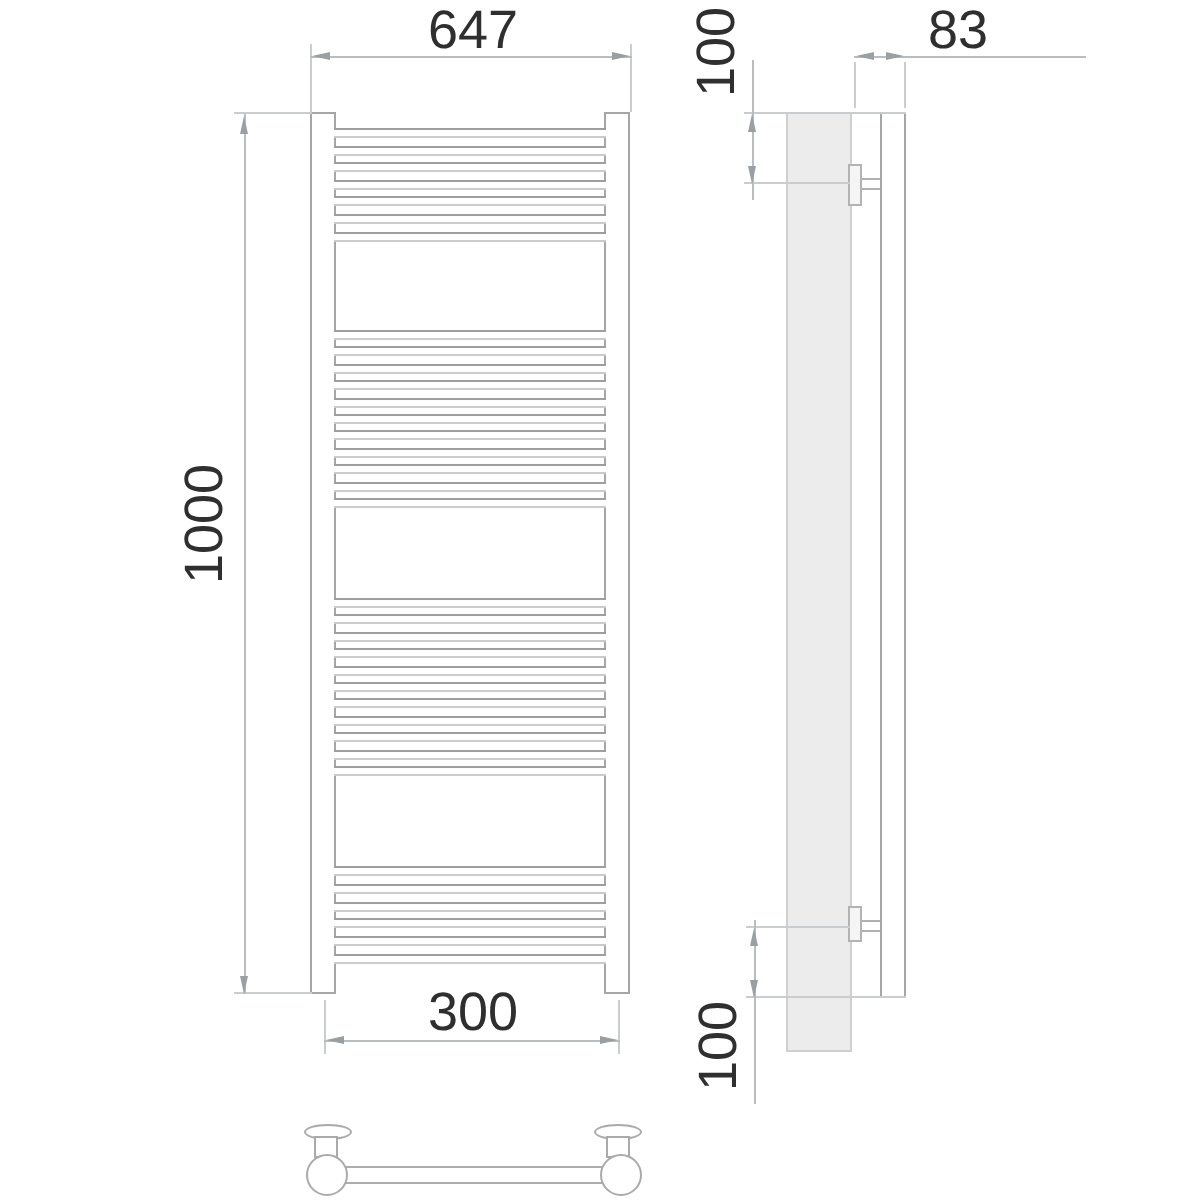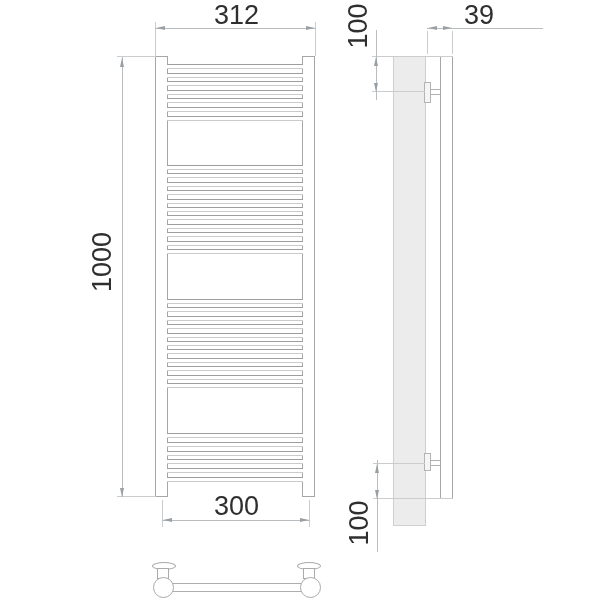--- a/index.html
+++ b/index.html
@@ -74,21 +74,21 @@
         <div class="tube" style="top: 477px;"></div>
       </div>
   </div>
 
   <div>
     <div class="xline" style="left:155px;top:22px;width:1px;height:34px;"></div>
     <div class="xline" style="left:315px;top:22px;width:1px;height:34px;"></div>
     <div class="dline" style="left:155px;top:28px;width:161px;height:1px;"></div>
     <div class="arr arr-left" style="left:156px;top:26px;"></div>
     <div class="arr arr-right" style="left:306px;top:26px;"></div>
-    <div class="dim-label" style="left:199px;top:1px;width:75px;">312</div>
+    <div class="dim-label" style="left:199px;top:1px;width:75px;">647</div>
   </div>
 
   <div>
     <div class="xline" style="left:117px;top:56px;width:39px;height:1px;"></div>
     <div class="xline" style="left:117px;top:496px;width:39px;height:1px;"></div>
     <div class="dline" style="left:122px;top:57px;width:1px;height:440px;"></div>
     <div class="arr arr-up" style="left:120px;top:58px;"></div>
     <div class="arr arr-down" style="left:120px;top:488px;"></div>
     <div class="dim-label rot" style="left:71px;top:248px;width:62px;height:28px;">1000</div>
   </div>
@@ -110,21 +110,21 @@
     <div class="bracket-plate" style="left:424px;top:453px;width:7px;height:18px;"></div>
     <div class="bracket-arm" style="left:431px;top:460px;width:9px;height:6px;"></div>
   </div>
 
   <div>
     <div class="xline" style="left:427px;top:31px;width:1px;height:23px;"></div>
     <div class="xline" style="left:452px;top:31px;width:1px;height:23px;"></div>
     <div class="dline" style="left:427px;top:28px;width:116px;height:1px;"></div>
     <div class="arr arr-left" style="left:428px;top:26px;"></div>
     <div class="arr arr-right" style="left:443px;top:26px;"></div>
-    <div class="dim-label" style="left:453px;top:1px;width:52px;">39</div>
+    <div class="dim-label" style="left:453px;top:1px;width:52px;">83</div>
   </div>
 
   <div>
     <div class="xline" style="left:372px;top:56px;width:81px;height:1px;"></div>
     <div class="xline" style="left:372px;top:91px;width:53px;height:1px;"></div>
     <div class="dline" style="left:376px;top:30px;width:1px;height:70px;"></div>
     <div class="arr arr-up" style="left:374px;top:57px;"></div>
     <div class="arr arr-down" style="left:374px;top:83px;"></div>
     <div class="dim-label rot" style="left:330px;top:12px;width:56px;height:28px;">100</div>
   </div>

